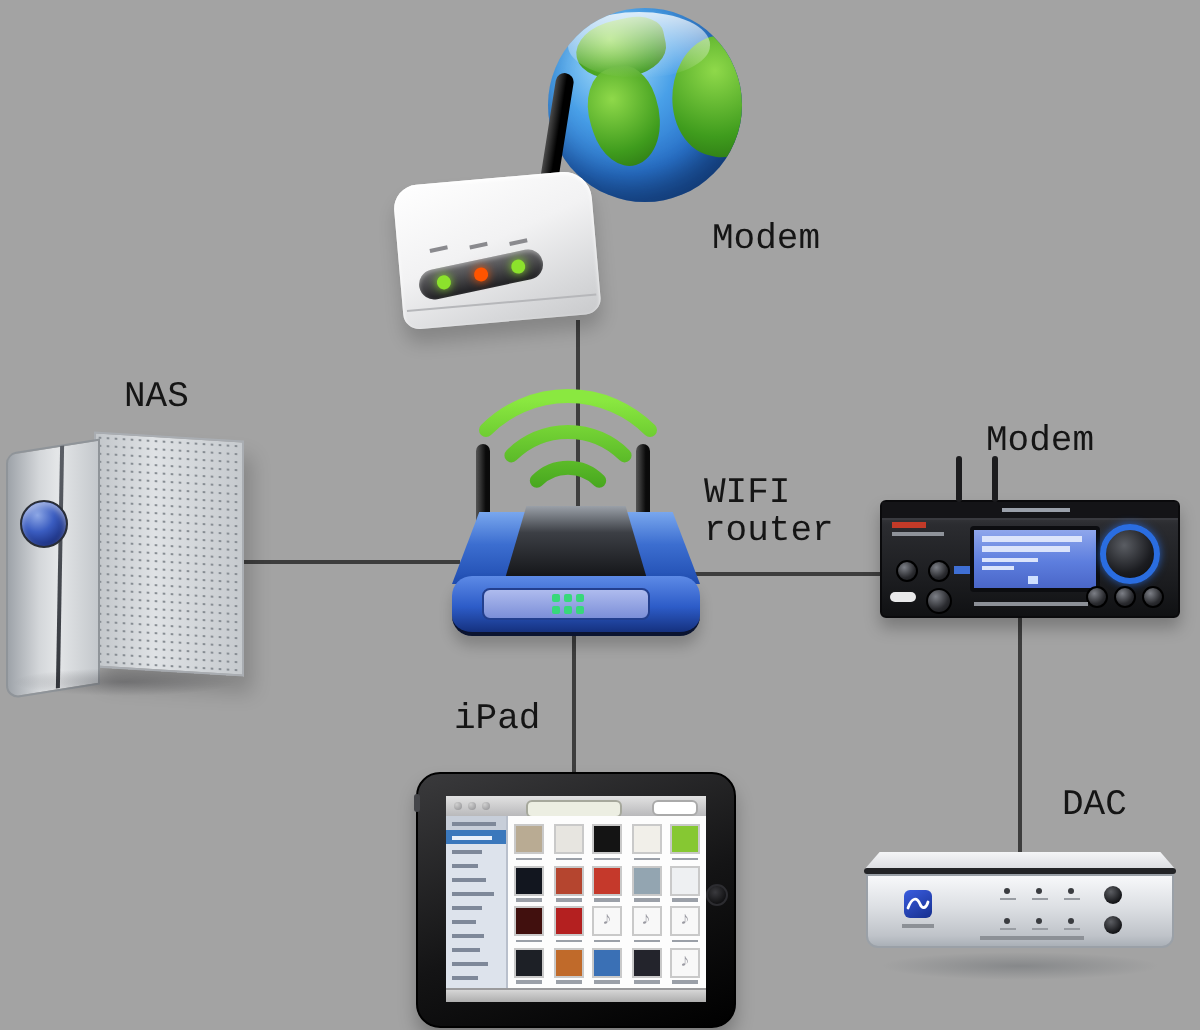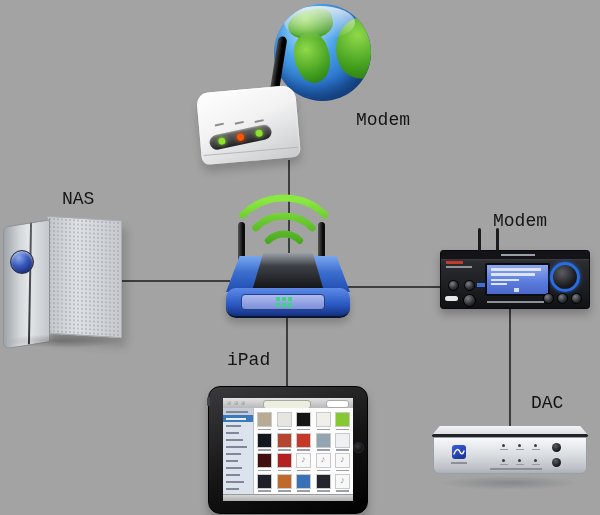--- a/index.html
+++ b/index.html
@@ -198,20 +198,21 @@
     <div class="front"></div>
     <div class="panel" id="router-panel">
         <div class="sq" style="left: 34px; top: 2px; background: rgb(55, 216, 123);"></div>
         <div class="sq" style="left: 40px; top: 2px; background: rgb(55, 216, 123);"></div>
         <div class="sq" style="left: 46px; top: 2px; background: rgb(55, 216, 123);"></div>
         <div class="sq" style="left: 34px; top: 8px; background: rgb(55, 216, 123);"></div>
         <div class="sq" style="left: 40px; top: 8px; background: rgb(55, 216, 123);"></div>
         <div class="sq" style="left: 46px; top: 8px; background: rgb(55, 216, 123);"></div>
       </div>
   </div>
+  <div class="lbl" style="left:352px;top:238px;"><span>WIFI</span><br><span>router</span></div>
 
   <div class="nas">
     <div class="side"></div>
     <div class="front"></div>
     <div class="groove"></div>
     <div class="orb"></div>
   </div>
   <div class="shadow" style="left:6px;top:334px;width:112px;height:14px;"></div>
   <div class="lbl" style="left:62px;top:190px;">NAS</div>
 

